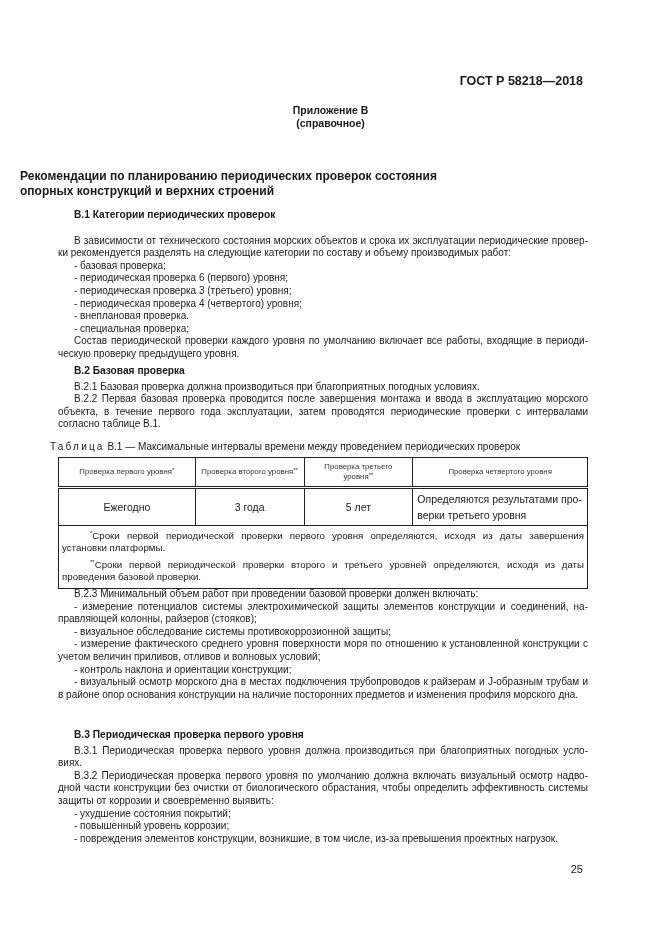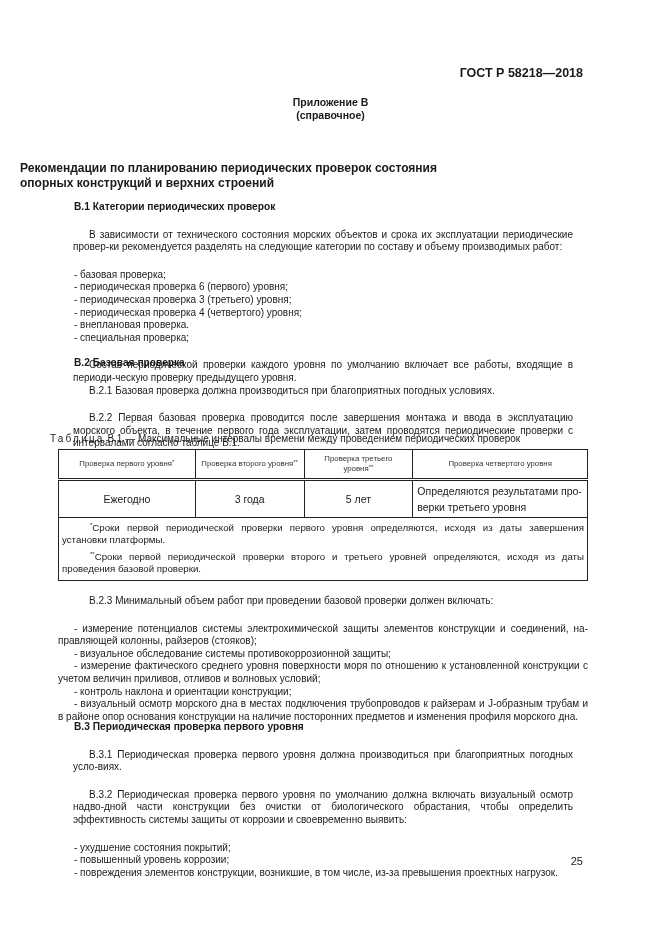--- a/index.html
+++ b/index.html
@@ -1,26 +1,26 @@
 <!DOCTYPE html>
 <html><head>
 <meta charset="utf-8">
 <style>
   html, body { margin: 0; padding: 0; background: #ffffff; }
   body { width: 661px; height: 935px; position: relative; overflow: hidden;
          font-family: "Liberation Sans", sans-serif; color: #1a1a1a; }
-  .page { position: absolute; left: 0; top: 4px; width: 661px; height: 682px; }
+  .page { position: absolute; left: 0; top: 12px; width: 661px; height: 682px; }
   .gost { position: absolute; right: 78px; top: 62px; font-weight: bold; font-size: 12.5px; }
   .annex { position: absolute; left: 0; width: 661px; text-align: center; font-weight: bold; font-size: 10.5px; line-height: 13px; }
   .annex.l1 { top: 92px; }
   .annex.l2 { top: 105px; }
   .title { position: absolute; left: 0; width: 661px; font-weight: bold; font-size: 12px; line-height: 15px; top: 157px; padding-left: 20px; }
   .content { position: absolute; left: 58px; width: 530px; font-size: 10px; line-height: 12.6px; }
   .h { font-weight: bold; font-size: 10.2px; padding-left: 16px; margin: 0; }
-  .p { margin: 15px; text-indent: 16px; text-align: justify; }
+  .p { margin: 0; text-indent: 16px; text-align: justify; }
   .li { margin: 0; padding-left: 16px; }
   .li2 { margin: 0; text-indent: 16px; text-align: justify; }
   .cap { font-size: 10px; margin: 0; }
   .cap .sp { letter-spacing: 2.2px; }
   table.t { position: absolute; left: 58px; top: 445px; width: 530px; border-collapse: collapse; font-size: 10px; }
   table.t td { border: 1px solid #222; text-align: center; vertical-align: middle; padding: 2px 4px; }
   table.t tr.hd td { font-size: 7.8px; height: 24px; line-height: 10px; color: #333; border-bottom: 3px double #222; }
   table.t tr.dr td { height: 26px; font-size: 10.5px; }
   table.t tr.dr td.left { text-align: left; line-height: 16px; }
   table.t tr.fn td { text-align: justify; padding: 4px 3px 4px 3px; font-size: 9.7px; line-height: 12.4px; }

